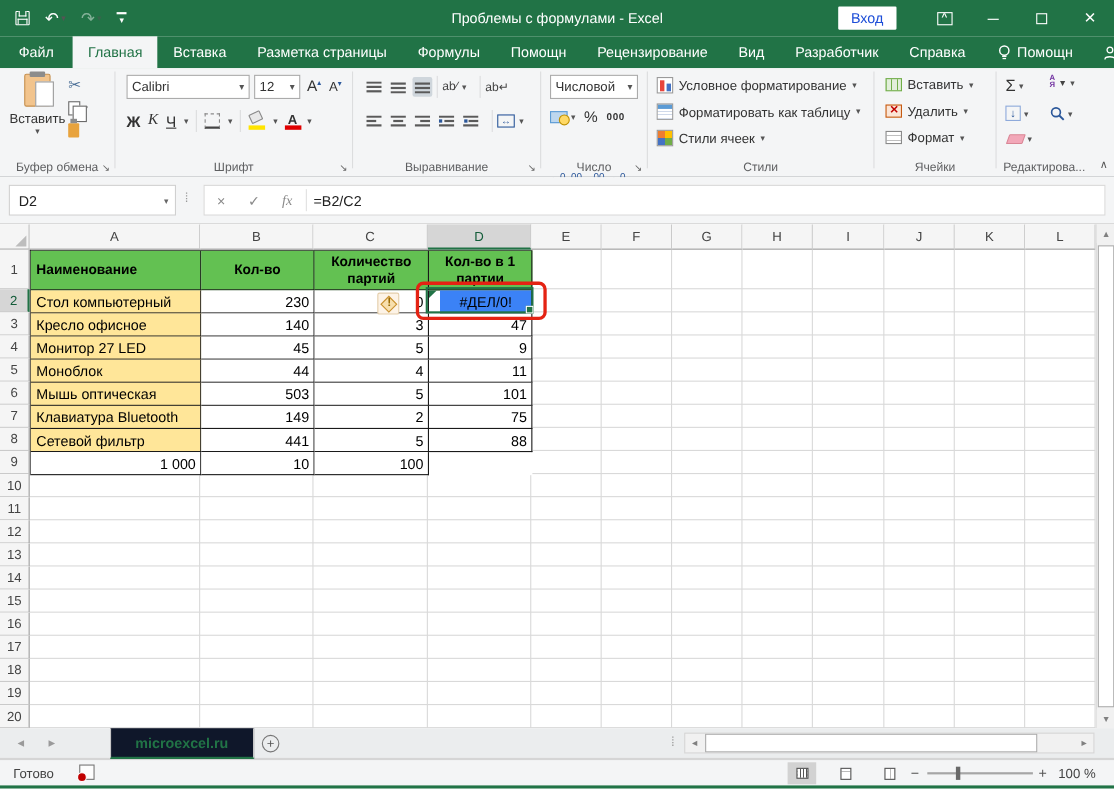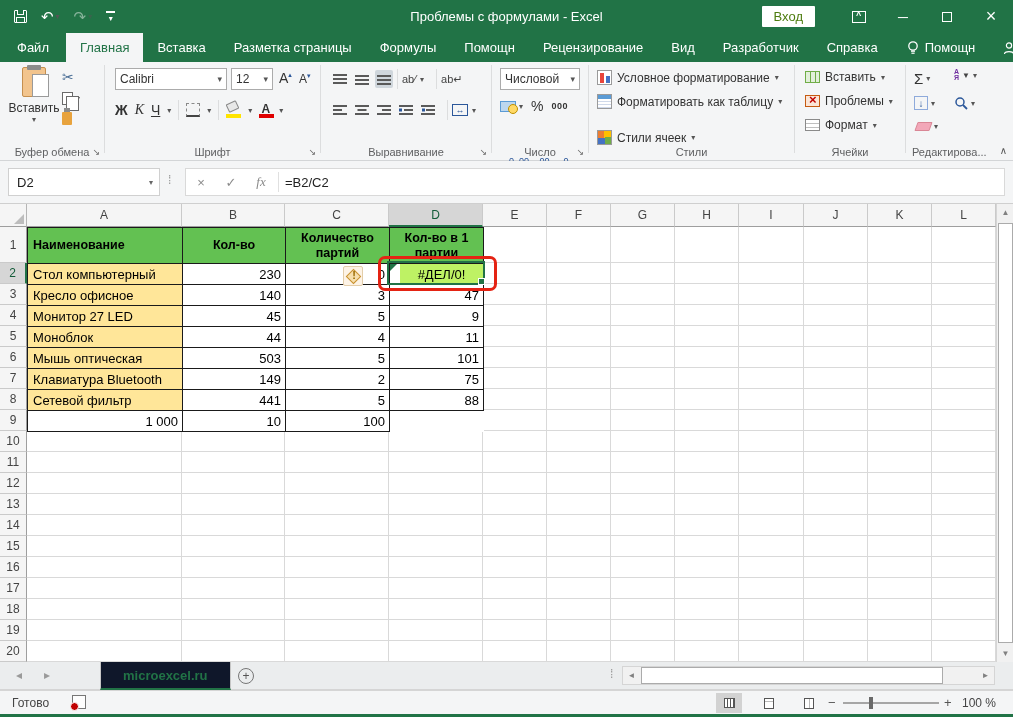--- a/index.html
+++ b/index.html
@@ -13,21 +13,21 @@
   .qat-btn .dd { font-size:8px; margin-left:2px; }
   .qat-btn.disabled { opacity:.45; }
   #save-icon { width:13px; height:13px; border:1.6px solid #fff; border-radius:1px; position:relative; }
   #save-icon:before { content:""; position:absolute; left:2px; top:-1px; width:5px; height:4px; background:#217346; border:1.6px solid #fff; border-top:none; }
   #save-icon:after { content:""; position:absolute; left:1px; bottom:0; width:7px; height:4px; border:1.5px solid #fff; border-bottom:none; }
   #qat-chevron { display:flex; flex-direction:column; align-items:center; }
   #qat-chevron i { display:block; width:9px; height:2px; background:#fff; margin-bottom:1px; }
   #qat-chevron span { font-size:8px; font-style:normal; }
   #win-title { position:absolute; left:0; right:0; text-align:center; font-size:13px; color:#fff; pointer-events:none; }
   #title-right { margin-left:auto; display:flex; align-items:center; height:33px; }
-  #signin-btn { background:#fff; color:#4d7c0f; font-size:13px; padding:3px 12px; border-radius:1px; margin-right:22px; }
+  #signin-btn { background:#fff; color:#1d4ed8; font-size:13px; padding:3px 12px; border-radius:1px; margin-right:22px; }
   .winctl { width:44px; height:33px; display:flex; align-items:center; justify-content:center; font-size:14px; color:#fff; }
   #ribbon-opts-icon { width:14px; height:12px; border:1.4px solid #fff; position:relative; }
   #ribbon-opts-icon:before { content:"^"; position:absolute; left:3px; top:-2px; font-size:9px; font-weight:bold; }
   #maximize-icon { width:10px; height:10px; border:1.4px solid #fff; }
 
   
   #tabrow { position:absolute; left:0; top:33px; width:1013px; height:29px; background:#217346; display:flex; align-items:stretch; color:#fff; font-size:13px; }
   .rtab { display:flex; align-items:center; padding:0 14px; white-space:nowrap; }
   .rtab.file { padding:0 17px; }
   .rtab.active { background:#f4f5f6; color:#217346; }
@@ -148,21 +148,21 @@
   .rowhdr.sel { background:#d6d6d6; color:#135c39; border-right:2px solid #217346; }
   #gridbody { position:absolute; left:27px; top:23px; width:969px; height:435px; overflow:hidden; }
   .gl { position:absolute; background:#d9d9d9; }
   
   #data-table { position:absolute; left:0; top:0; display:grid; border-top:1px solid #1a1a1a; border-left:1px solid #1a1a1a; background:#fff; }
   .tcell { border-right:1px solid #1a1a1a; border-bottom:1px solid #1a1a1a; display:flex; align-items:center; font-size:13px; color:#000; overflow:hidden; }
   .thead { background:#63c152; font-weight:bold; font-size:12.5px; justify-content:center; text-align:center; line-height:1.15; }
   .thead.first { justify-content:flex-start; padding-left:5px; text-align:left; }
   .tname { background:#ffe699; padding-left:5px; }
   .tnum { justify-content:flex-end; padding-right:4px; background:#fff; }
-  .terr { justify-content:center; background:#bef264;margin-left:10px; }
+  .terr { justify-content:center; background:#3b82f6;margin-left:10px; }
   
   #sel-rect { position:absolute; left:360px; top:34px; width:98px; height:24px; border:2px solid #217346; background:transparent; }
   #fill-handle { position:absolute; left:451px; top:51px; width:7px; height:7px; background:#217346; border:1px solid #fff; }
   #err-tri { position:absolute; left:363px; top:37px; width:0; height:0; border-left:7px solid #217346; border-bottom:7px solid transparent; }
   #red-box { position:absolute; left:351px; top:29px; width:119px; height:35px; border:3px solid #e42313; border-radius:7px; }
   #smart-tag { position:absolute; left:316px; top:39px; width:20px; height:20px; background:#fdf3e6; border:1px solid #e3cda9; border-radius:2px; }
   #smart-tag .dia { position:absolute; left:4px; top:4px; width:11px; height:11px; background:#f7dfad; border:1px solid #c89130; transform:rotate(45deg); }
   #smart-tag .ex { position:absolute; left:0; top:2px; width:20px; text-align:center; font-size:11px; font-weight:bold; color:#9a6a00; }
   
   #vscroll { position:absolute; left:996px; top:0; width:17px; height:458px; background:#f1f1f1; border-left:1px solid #d5d5d5; }
@@ -433,38 +433,38 @@
       <div class="stylerow" style="top:8px;">
         <span class="sticon" id="cf-icon"></span>
         <span>Условное форматирование</span>
           <span class="dd">▾</span>
       </div>
       <div class="stylerow" style="top:32px;">
         <span class="sticon" id="fat-icon"></span>
         <span>Форматировать как таблицу</span>
           <span class="dd">▾</span>
       </div>
-      <div class="stylerow" style="top:68px;">
+      <div class="stylerow" style="top:56px;">
         <span class="sticon" id="cs-icon"></span>
         <span>Стили ячеек</span>
           <span class="dd">▾</span>
       </div>
       <div class="glabel">Стили</div>
     </div>
     <div class="gsep"></div>
 
     <div class="rgroup" id="grp-cells">
       <div class="cellrow" style="top:8px;">
           <span id="ins-icon"></span>
           <span>Вставить</span>
           <span class="dd">▾</span>
         </div>
       <div class="cellrow" style="top:32px;">
           <span id="del-icon"></span>
-          <span>Проблемы</span>
+          <span>Удалить</span>
           <span class="dd">▾</span>
         </div>
       <div class="cellrow" style="top:56px;">
           <span id="fmt-icon"></span>
           <span>Формат</span>
           <span class="dd">▾</span>
         </div>
       <div class="glabel">Ячейки</div>
     </div>
     <div class="gsep"></div>

